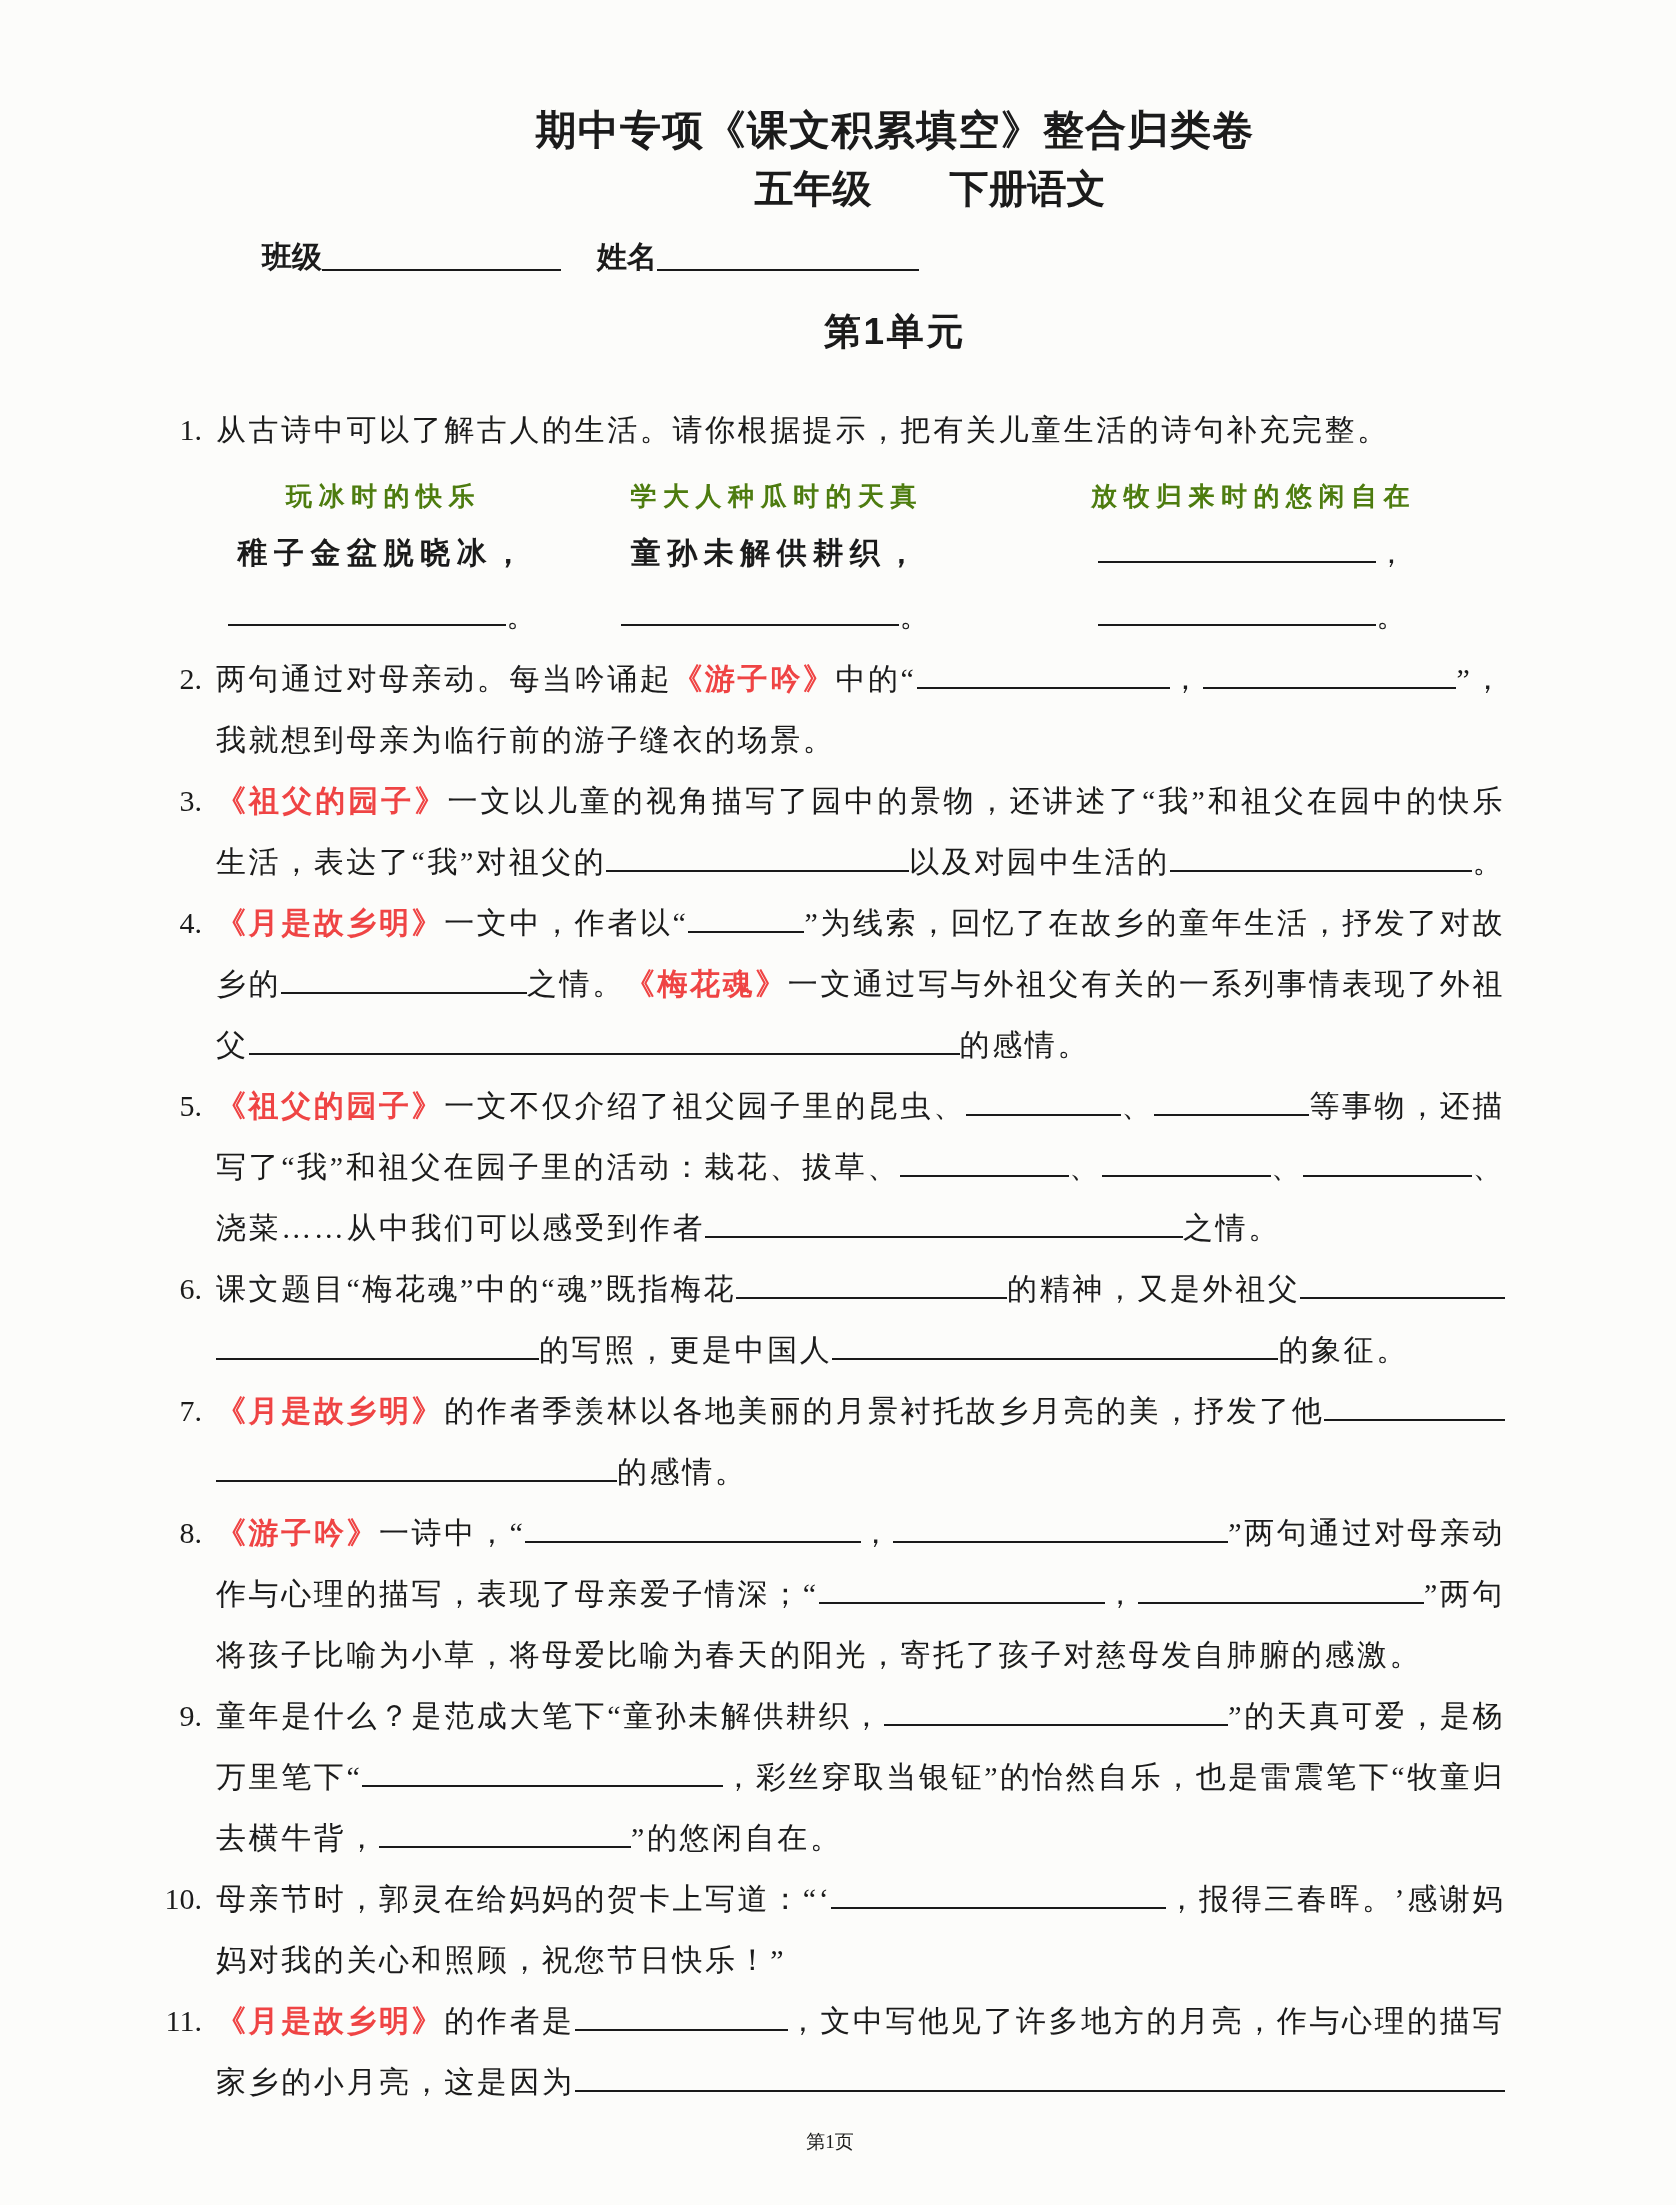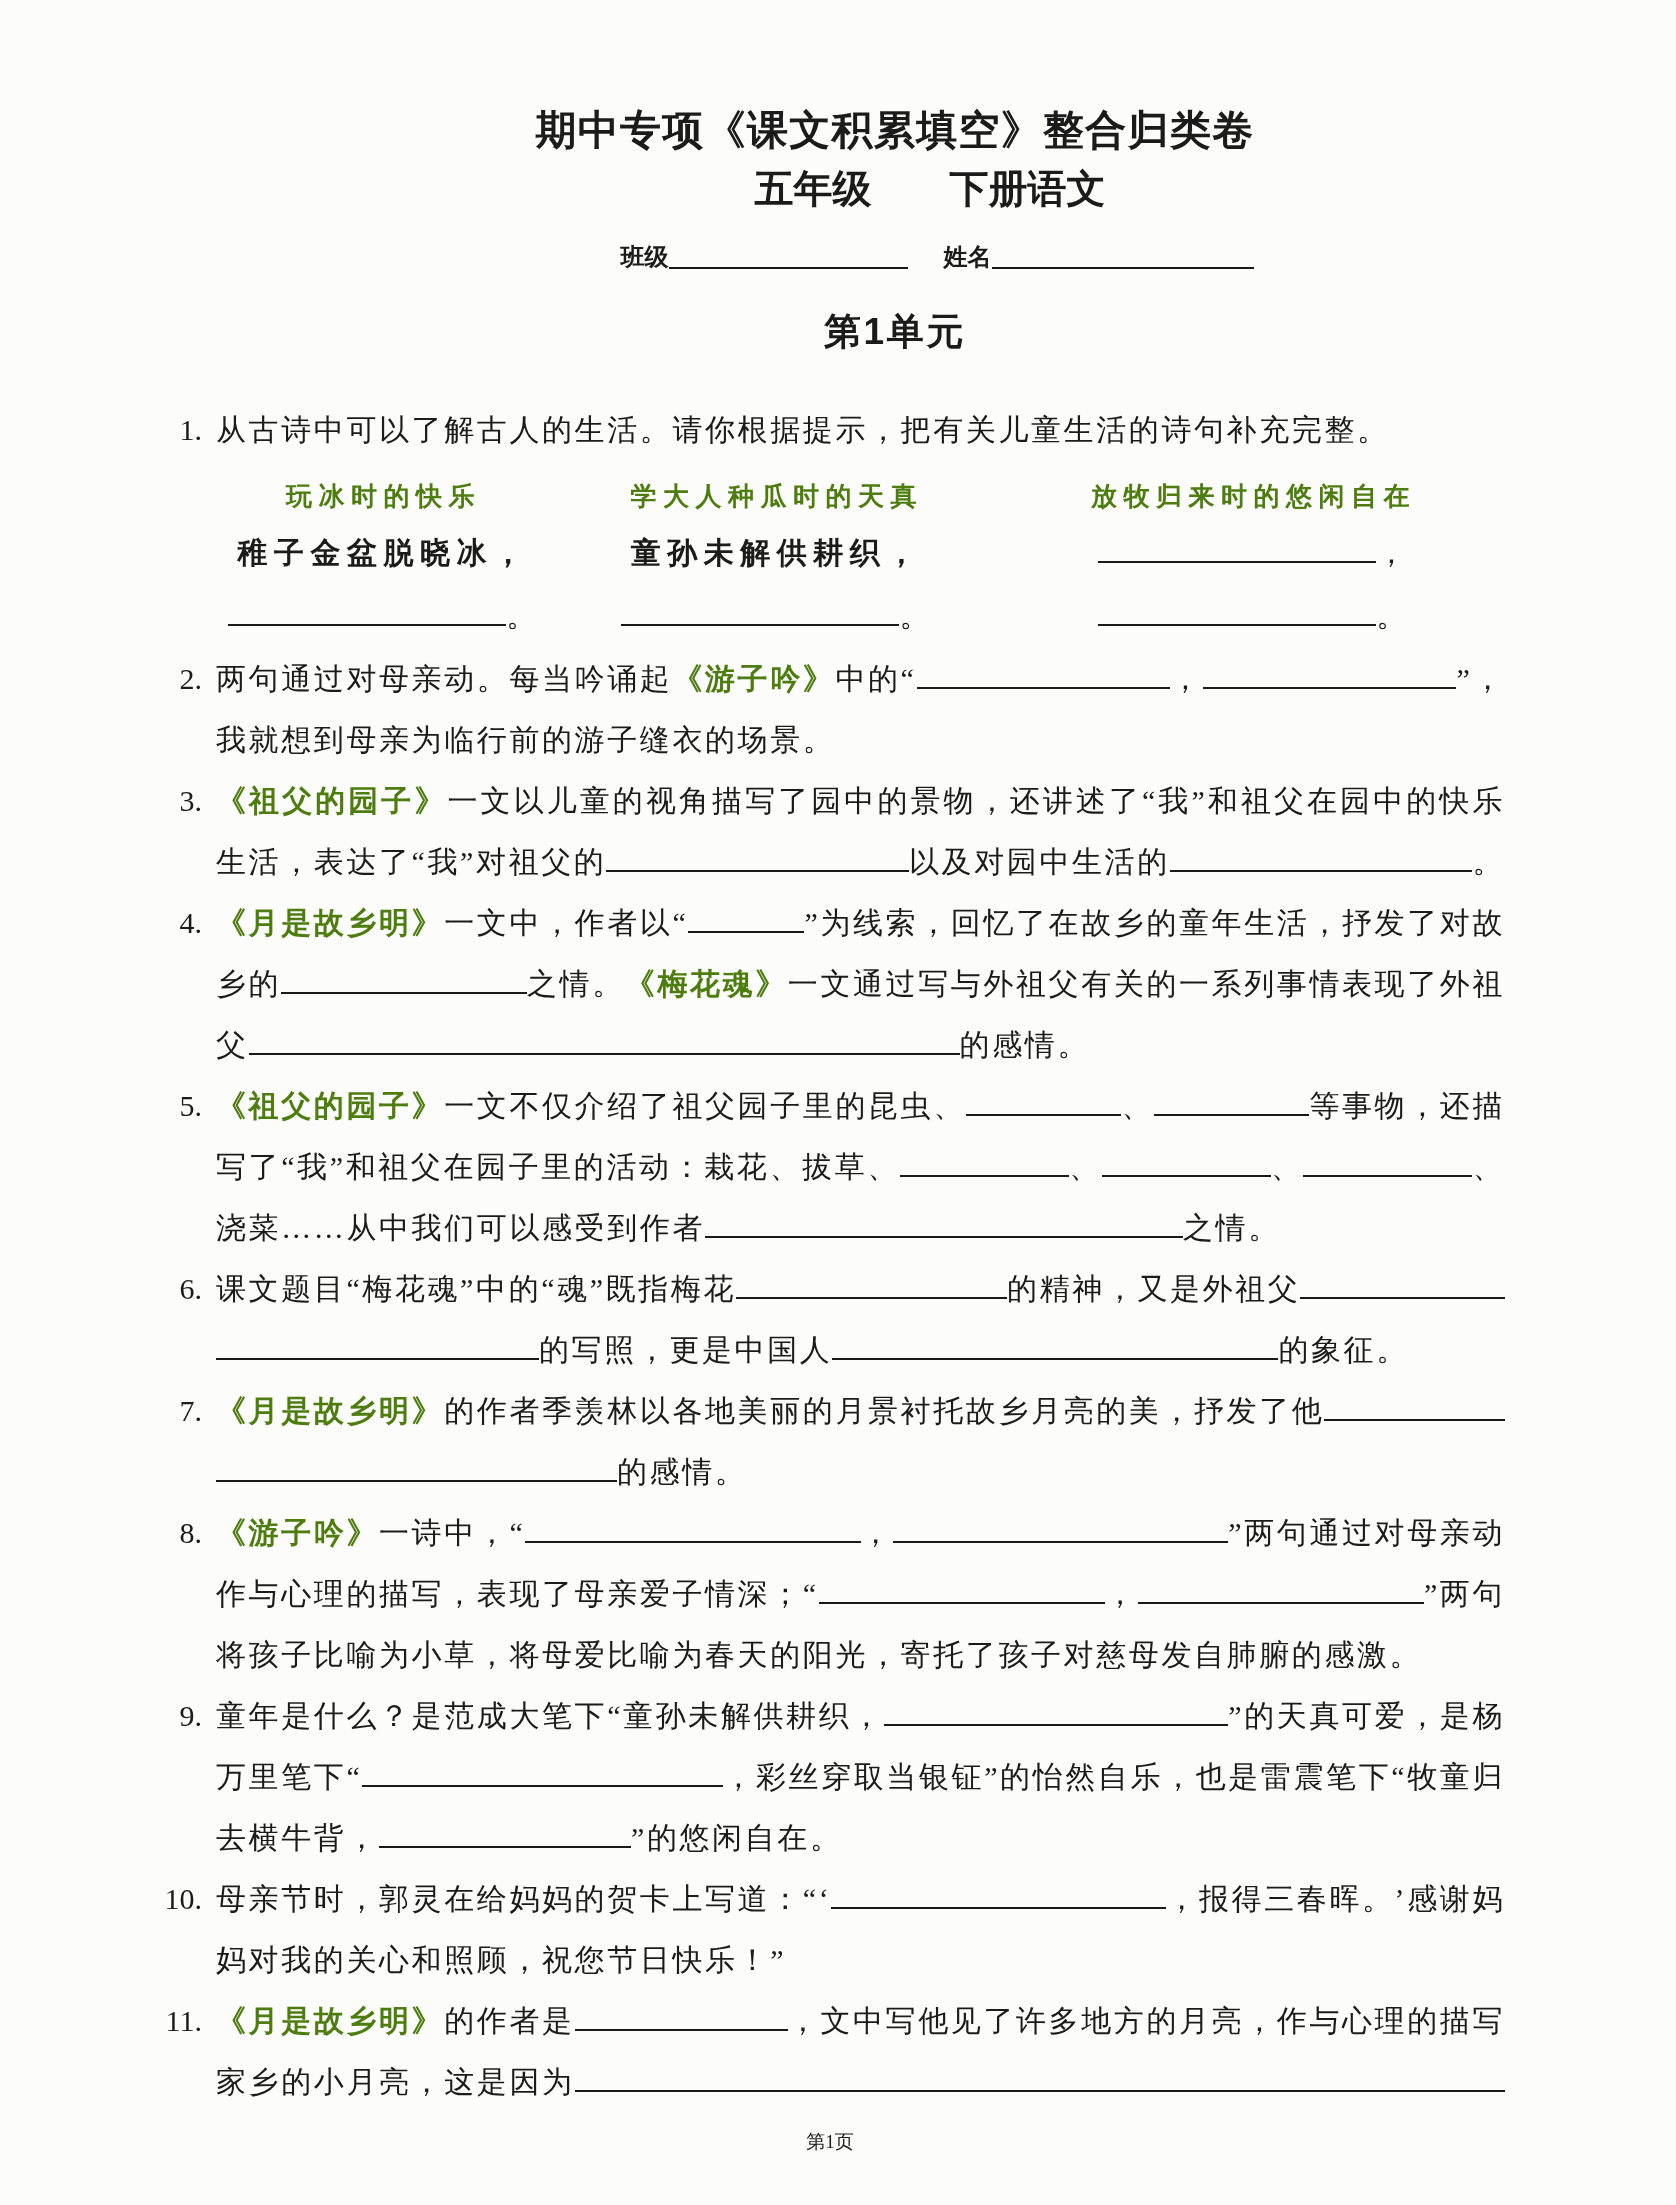--- a/index.html
+++ b/index.html
@@ -21,23 +21,23 @@
     transform:translateX(65px);
   }
   .subtitle{
     font-family:"Liberation Sans","DejaVu Sans",sans-serif;
     font-weight:bold;font-size:39px;line-height:47px;
     margin-top:10.3px;text-align:center;
     transform:translateX(100px);
   }
   .subgap{display:inline-block;width:78px;}
   .classline{
-    margin-top:24.6px;font-size:24px;line-height:40px;
+    margin-top:24.6px;font-size:30px;line-height:40px;
     font-family:"Liberation Sans","DejaVu Sans",sans-serif;
-    font-weight:bold;text-align:center;
+    font-weight:bold;
     transform:translateX(107px);
   }
   .hline{display:inline-block;height:0;border-bottom:2.6px solid #1a1a1a;margin-bottom:-3.9px;}
   .hl-class{width:239px;}
   .hl-name{width:262px;}
   .gap55{display:inline-block;width:36px;}
   .section{
     margin-top:34px;font-size:37px;line-height:41px;
     font-family:"Liberation Sans","DejaVu Sans",sans-serif;
     font-weight:bold;text-align:center;letter-spacing:2.6px;
@@ -46,21 +46,21 @@
   
   .q{position:relative;padding-left:61px;font-size:30px;}
   #q1{margin-top:47px;}
   .qnum{
     position:absolute;left:0;top:0;width:47px;
     text-align:right;line-height:61px;font-size:30px;
   }
   .line{display:flex;align-items:baseline;height:61px;line-height:61px;white-space:pre;}
   .line.just{display:block;text-align:justify;text-align-last:justify;white-space:normal;}
   .seg{flex:0 0 auto;letter-spacing:2.6px;}
-  .red{color:#4d7c0f;font-weight:bold;}
+  .red{color:#ef4444;font-weight:bold;}
   .kai{letter-spacing:6.5px;font-weight:600;}
   .blank{
     flex:0 0 auto;display:inline-block;height:0;
     border-bottom:2.6px solid #1a1a1a;margin-bottom:-5.2px;
   }
   .blank.grow{flex:1 1 39px;}
   
   .cols{display:flex;margin-top:10.3px;}
   .col{text-align:center;}
   .col:nth-child(1){width:26%;}

